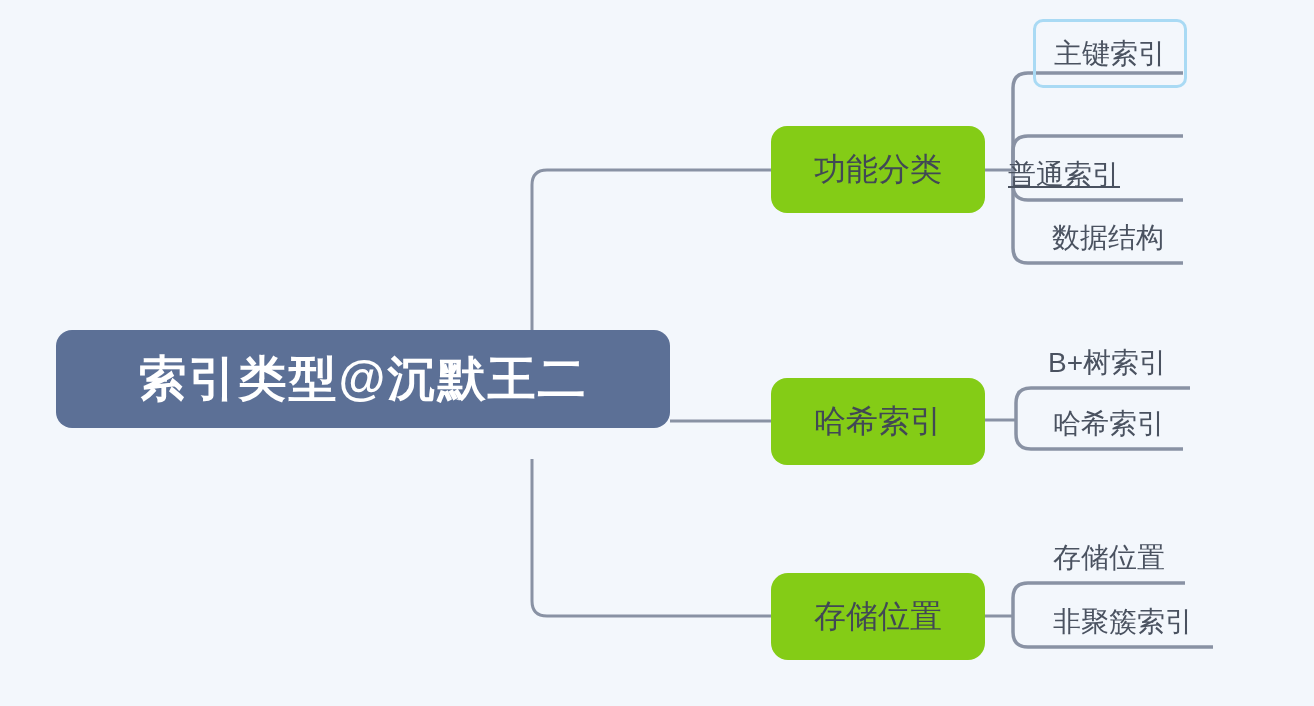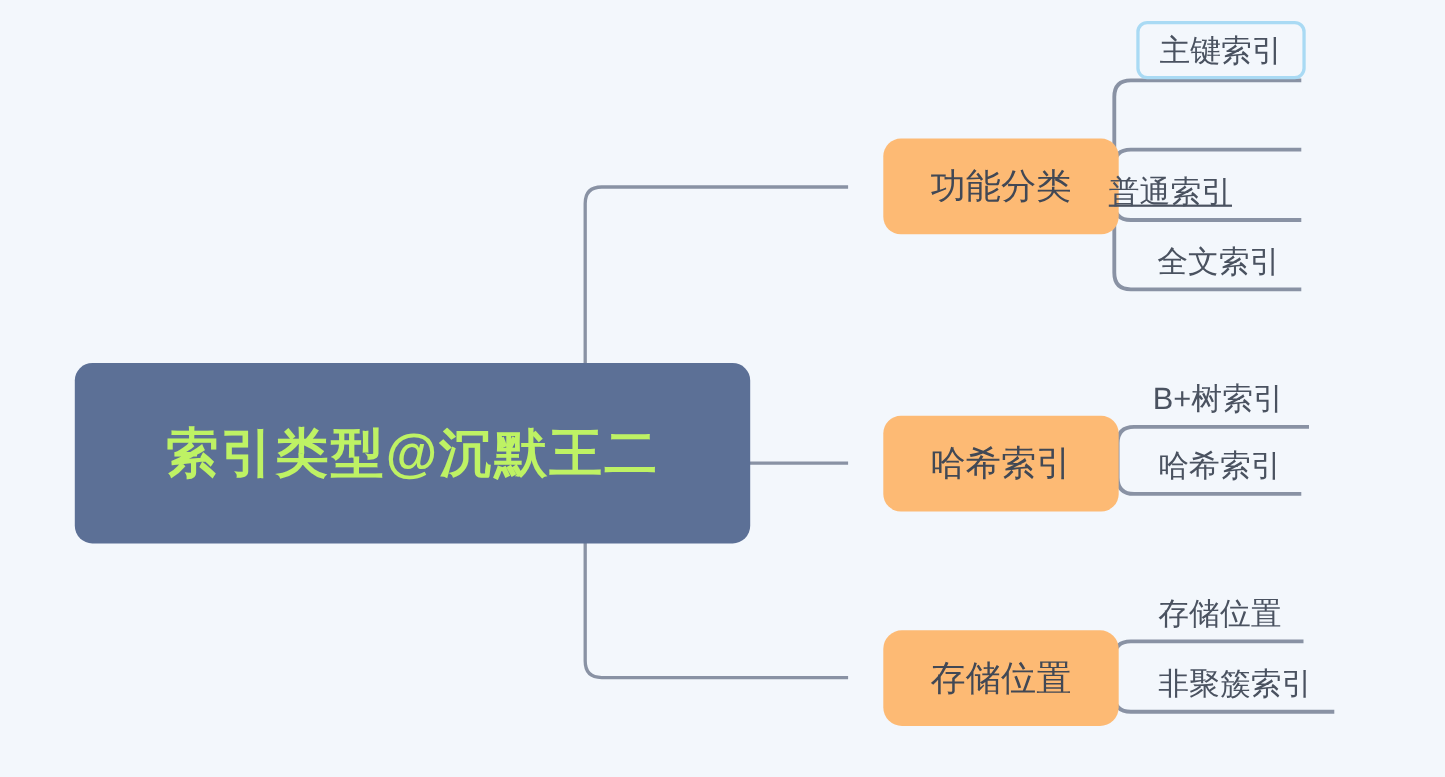--- a/index.html
+++ b/index.html
@@ -15,48 +15,46 @@
   }
   .canvas svg{position:absolute;left:0;top:0;}
   .topic{
     position:absolute;
     display:flex;align-items:center;justify-content:center;
     box-sizing:border-box;
     cursor:default;
     white-space:nowrap;
   }
   .central-topic{
-    left:56px;top:330px;width:614px;height:164px;
+    left:56px;top:330px;width:614px;height:98px;
     background:#5c7096;
     border-radius:16px;
-    color:#bef264;
+    color:#ffffff;
     font-size:48px;font-weight:bold;
     letter-spacing:2px;
-    margin-left:12px;
   }
   .branch-topic{
     left:771px;width:214px;height:87px;
-    background:#fdba74;
+    background:#84cc16;
     border-radius:16px;
     color:#414855;
     font-size:32px;
-    margin-left:32px;
   }
   .branch-0{top:126px;}
   .branch-1{top:378px;}
   .branch-2{top:573px;border-radius:17px;}
   .leaf-topic{
     position:absolute;
     color:#4a5260;
     font-size:28px;
     line-height:34px;
     white-space:nowrap;
   }
   .leaf-selected{
-    left:1033px;top:19px;width:154px;height:53px;
+    left:1033px;top:19px;width:154px;height:69px;
     border:3px solid #a9daf4;
     border-radius:10px;
     display:flex;align-items:center;justify-content:center;
     box-sizing:border-box;
   }
 </style>
 </head>
 <body>
 
 <div class="canvas">
@@ -85,21 +83,21 @@
   </svg>
 
   <div class="topic central-topic">索引类型@沉默王二</div>
 
   <div class="topic branch-topic branch-0">功能分类</div>
   <div class="topic branch-topic branch-1">哈希索引</div>
   <div class="topic branch-topic branch-2">存储位置</div>
 
   <div class="leaf-topic leaf-selected">主键索引</div>
   <div class="leaf-topic" style="left:1008px;top:158px;text-decoration:underline;">普通索引</div>
-  <div class="leaf-topic" style="left:1052px;top:221px;">全文索引</div>
+  <div class="leaf-topic" style="left:1052px;top:221px;">数据结构</div>
 
   <div class="leaf-topic" style="left:1048px;top:346px;">B+树索引</div>
   <div class="leaf-topic" style="left:1053px;top:407px;">哈希索引</div>
 
   <div class="leaf-topic" style="left:1053px;top:541px;">存储位置</div>
   <div class="leaf-topic" style="left:1053px;top:605px;">非聚簇索引</div>
 
 </div>
 
 </body></html>

